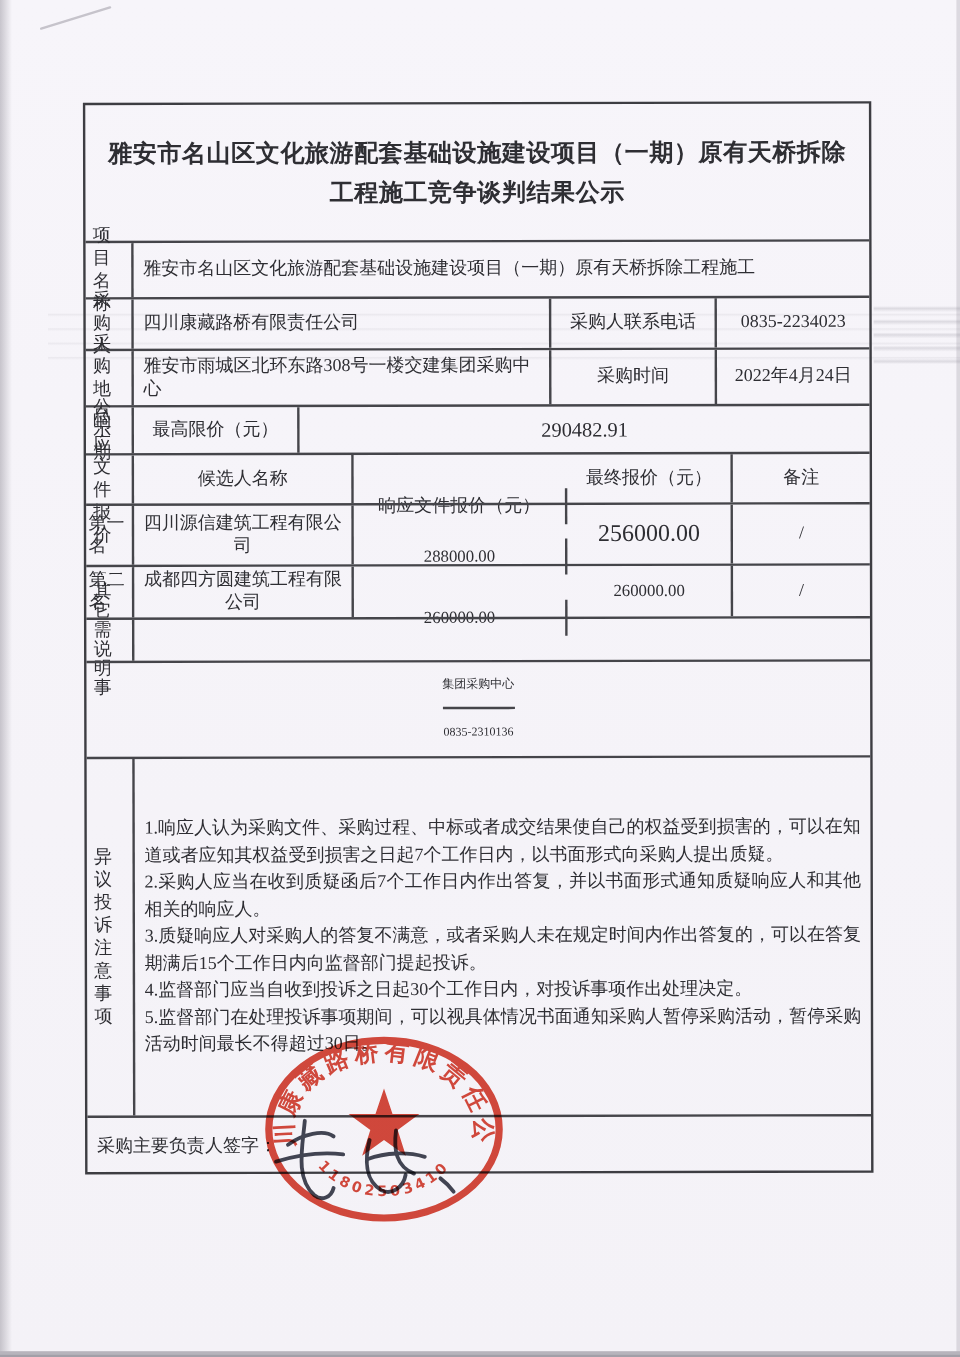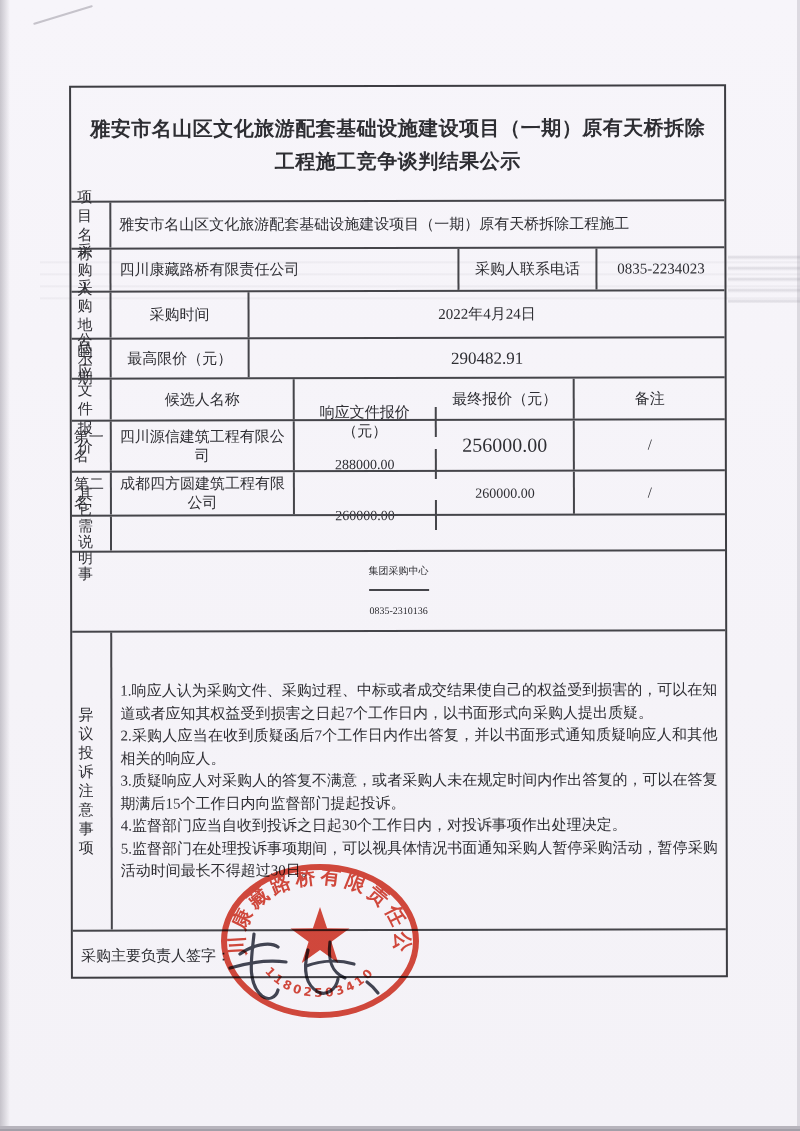--- a/index.html
+++ b/index.html
@@ -31,21 +31,21 @@
   .row{display:flex;flex:none;box-sizing:border-box;border-top:2px solid var(--line);}
   .row.first{border-top:none;}
   .c{box-sizing:border-box;border-right:2px solid var(--line);display:flex;align-items:center;
      font-size:15px;line-height:19px;}
   .c.last{border-right:none;}
   .lbl{width:40px;padding:2px 4px 2px 6px;}
   .lbl.center{justify-content:center;padding:2px 2px;}
   .val-left{padding:0 8px;}
   .val-center{justify-content:center;text-align:center;padding:15px 4px;}
   .grow{flex:1;}
-  .w348{width:348px;} .w138{width:138px;} .w183{width:183px;} .w167{width:142px;margin-top:28px;}
+  .w348{width:348px;} .w138{width:138px;} .w183{width:183px;} .w167{width:178px;margin-top:28px;}
 
   .title-row{align-items:center;justify-content:center;}
   .title-box{width:100%;text-align:center;font-weight:bold;font-size:20px;line-height:33px;
     letter-spacing:.5px;padding-top:2px;}
   .title-box div{white-space:nowrap;}
 
   .sup-col{display:flex;flex-direction:column;}
   .sup-sub{box-sizing:border-box;display:flex;align-items:center;justify-content:center;font-size:10px;}
   .sup-sub.top{height:39px;border-bottom:2px solid var(--line);}
   .sup-sub.bottom{flex:1;}
@@ -86,20 +86,21 @@
 
     <div class="row" style="height:43px">
       <div class="c lbl">采购人</div>
       <div class="c w348 val-left">四川康藏路桥有限责任公司</div>
       <div class="c w138 val-center">采购人联系电话</div>
       <div class="c last grow val-center">0835-2234023</div>
     </div>
 
     <div class="row" style="height:47px">
       <div class="c lbl">采购地点</div>
+      <div class="c w348 val-left">雅安市雨城区北环东路308号一楼交建集团采购中心</div>
       <div class="c w138 val-center">采购时间</div>
       <div class="c last grow val-center">2022年4月24日</div>
     </div>
 
     <div class="row" style="height:40px">
       <div class="c lbl">公示期</div>
       <div class="c w138 val-center">最高限价（元）</div>
       <div class="c last grow val-center" style="font-size:17px">290482.91</div>
     </div>
 

